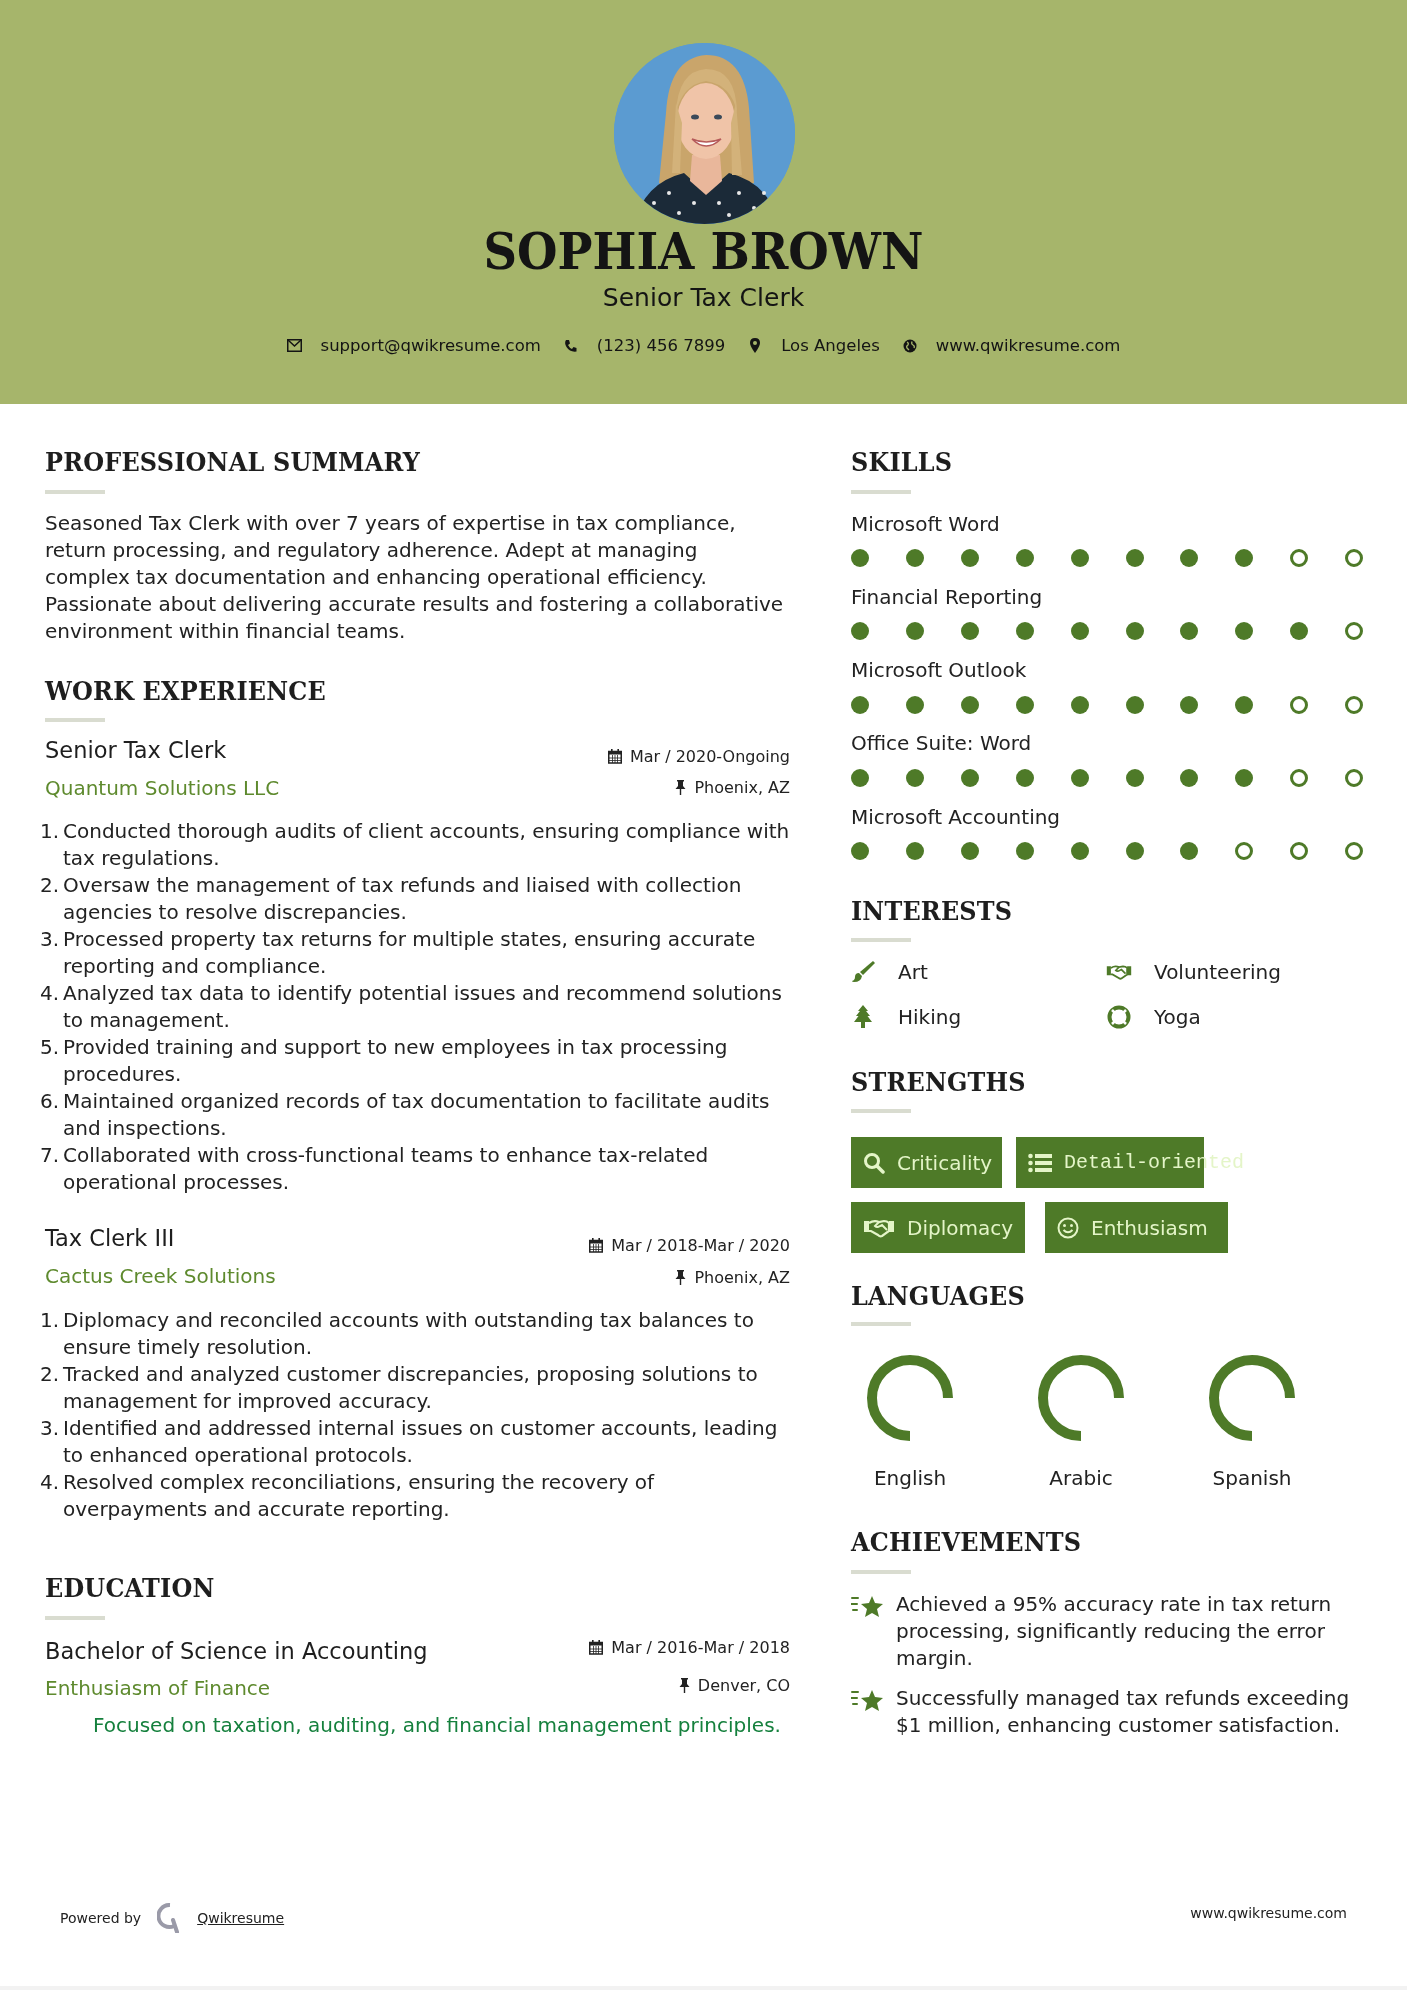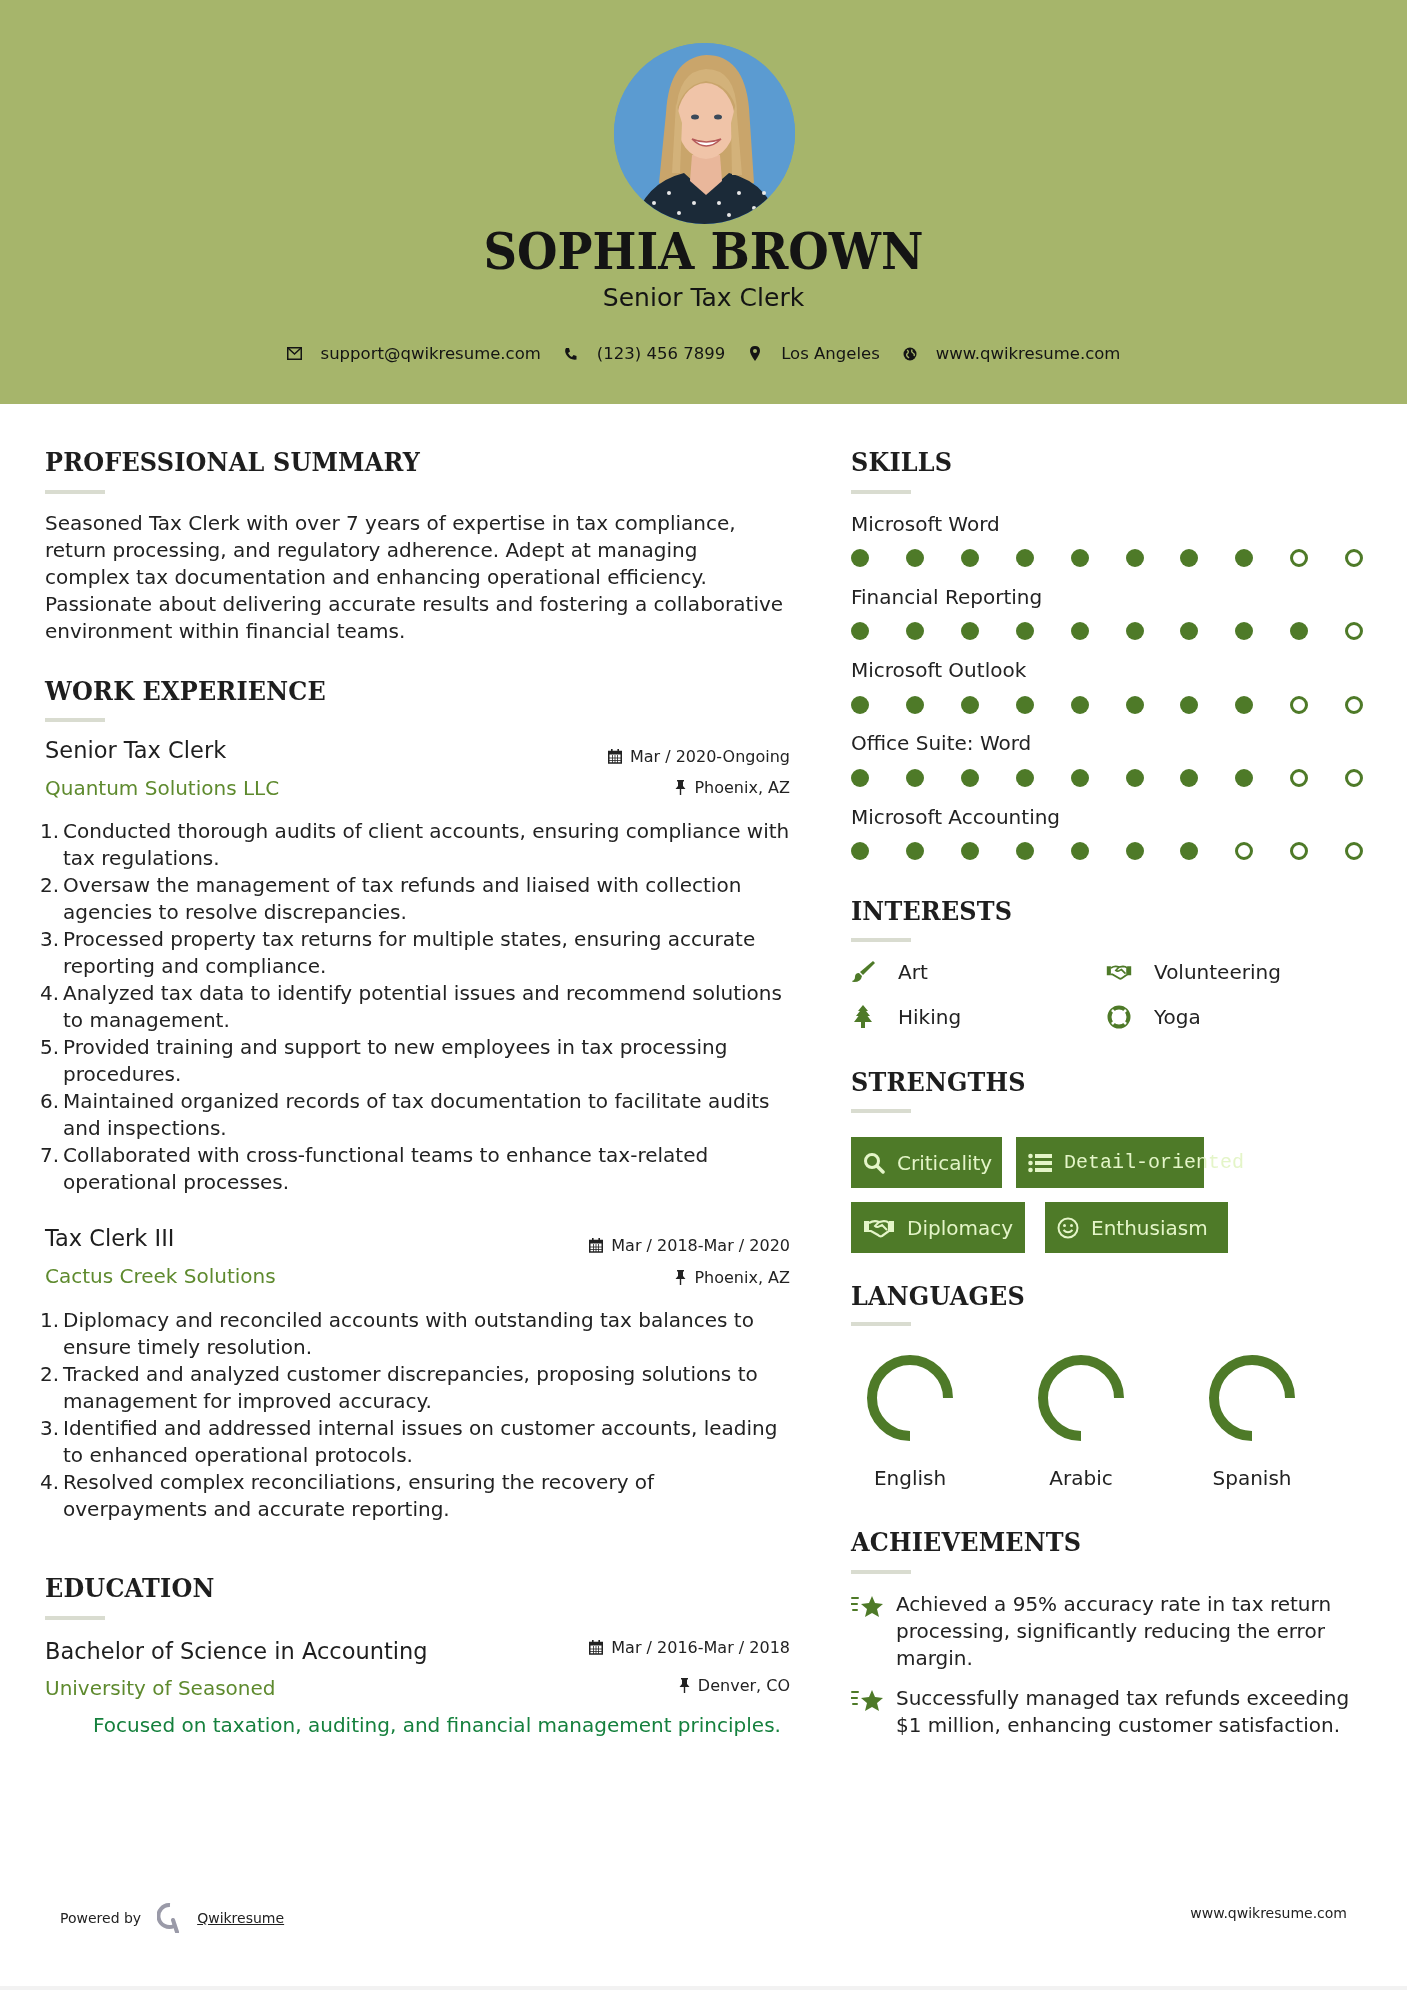--- a/index.html
+++ b/index.html
@@ -6,21 +6,21 @@
   html, body { width: 1407px; height: 1990px; background: #ffffff; overflow: hidden; }
   body { position: relative; font-family: "DejaVu Sans", sans-serif; color: #1e1e1e; }
 
   
   .header { position: absolute; left: 0; top: 0; width: 1407px; height: 404px; background: #a6b56b; }
   .photo { position: absolute; left: 614px; top: 43px; width: 181px; height: 181px; border-radius: 50%; background: #5b9bd1; overflow: hidden; }
   .photo svg { display: block; }
   .name { position: absolute; left: 0; width: 1407px; top: 222px; text-align: center; font-family: "DejaVu Serif", serif; font-weight: bold; font-size: 50px; color: #141414; letter-spacing: 0px; transform: scaleX(0.93); }
   .title { position: absolute; left: 0; width: 1407px; top: 283px; text-align: center; font-size: 25px; color: #141414; }
   .contacts { position: absolute; left: 0; width: 1407px; top: 336px; display: flex; justify-content: center; align-items: center; font-size: 16.5px; color: #141414; }
-  .contact { display: flex; align-items: center; margin: 8px 11px; }
+  .contact { display: flex; align-items: center; margin: 0 11px; }
   .contact .ic { width: 16px; height: 16px; margin-right: 18px; display: inline-flex; align-items: center; justify-content: center; }
 
   
   .sec-title { position: absolute; font-family: "DejaVu Serif", serif; font-weight: bold; font-size: 26px; color: #1e1e1e; letter-spacing: 0.2px; transform-origin: left center; transform: scaleX(0.92); white-space: nowrap; }
   .sec-rule { position: absolute; width: 60px; height: 4px; background: #d9dcd0; }
   .summary { position: absolute; left: 45px; top: 510px; width: 740px; font-size: 20px; line-height: 27px; color: #222; }
 
   .job-title { position: absolute; left: 45px; font-size: 22.5px; color: #1e1e1e; }
   .job-company { position: absolute; left: 45px; font-size: 20px; color: #5e8a2e; }
   .job-date, .job-loc { position: absolute; right: 617px; font-size: 16px; color: #222; display: flex; align-items: center; white-space: nowrap; }
@@ -217,21 +217,21 @@
     <svg width="14" height="15" viewBox="0 0 14 15">
         <rect x="0.75" y="2.5" width="12.5" height="11.5" fill="none" stroke="#222" stroke-width="1.5"></rect>
         <rect x="0.75" y="2.5" width="12.5" height="3" fill="#222"></rect>
         <rect x="3" y="0" width="1.6" height="4" fill="#222"></rect>
         <rect x="9.4" y="0" width="1.6" height="4" fill="#222"></rect>
         <path d="M4.5 6 V14 M7 6 V14 M9.5 6 V14 M1 9 H13 M1 11.5 H13" stroke="#222" stroke-width="0.8"></path>
       </svg>
   </span>
   <span>Mar / 2016-Mar / 2018</span>
 </div>
-<div class="job-company" style="top:1676px;">University of Seasoned</div>
+<div class="job-company" style="top:1676px;">Enthusiasm of Finance</div>
 <div class="job-loc" style="top:1676px;">
   <span class="ic">
     <svg width="11" height="15" viewBox="0 0 11 15">
         <path d="M2 0 H9 V1.5 H8 V6 L10.5 9 H0.5 L3 6 V1.5 H2 Z" fill="#222"></path>
         <rect x="4.8" y="9" width="1.4" height="6" fill="#222"></rect>
       </svg>
   </span>
   <span>Denver, CO</span>
 </div>
 <div class="edu-desc">Focused on taxation, auditing, and financial management principles.</div>

